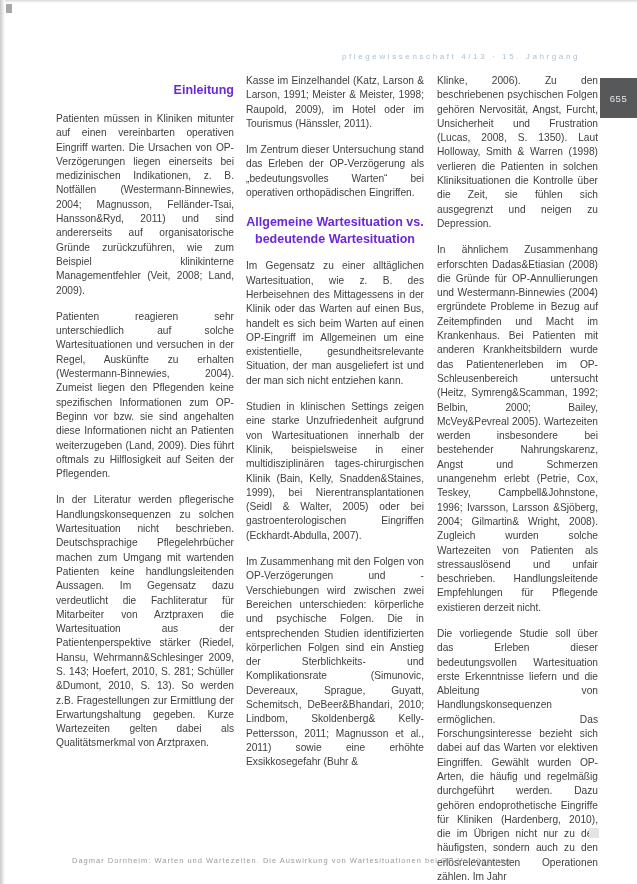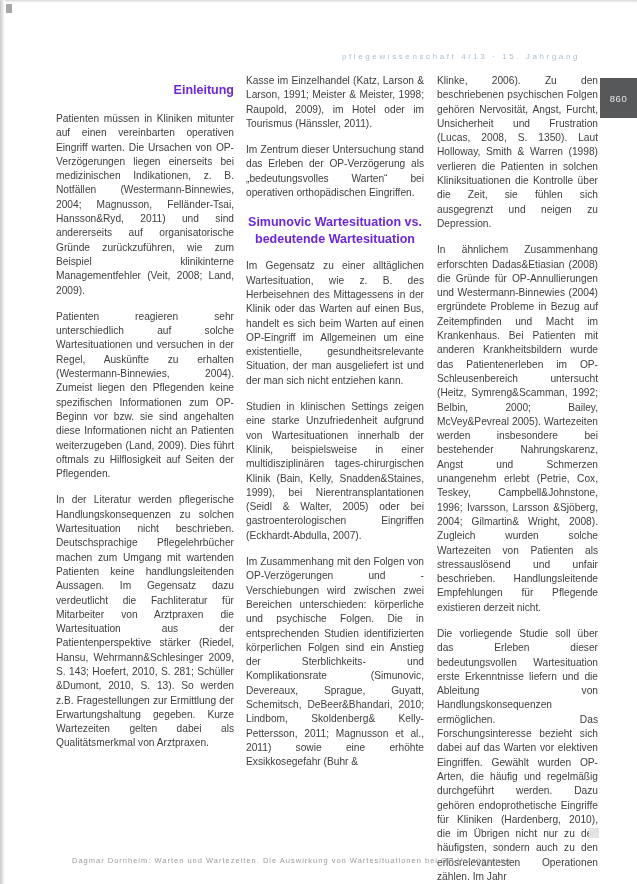--- a/index.html
+++ b/index.html
@@ -77,34 +77,34 @@
 
 <div class="page">
 
   <div class="edge-top"></div>
   <div class="edge-left"></div>
   <div class="corner-mark"></div>
 
   <div class="running-head">pflegewissenschaft 4/13 · 15. Jahrgang</div>
 
   <div class="page-badge">
-    <span>860</span>
+    <span>655</span>
   </div>
 
   <div class="col col1">
     <h2 class="h-right h-first">Einleitung</h2>
     <p>Patienten müssen in Kliniken mitunter auf einen vereinbarten operativen Eingriff warten. Die Ursachen von OP-Verzögerungen liegen einerseits bei medizinischen Indikationen, z. B. Notfällen (Westermann-Binnewies, 2004; Magnusson, Felländer-Tsai, Hansson&amp;Ryd, 2011) und sind andererseits auf organisatorische Gründe zurückzuführen, wie zum Beispiel klinikinterne Managementfehler (Veit, 2008; Land, 2009).</p>
     <p>Patienten reagieren sehr unterschiedlich auf solche Wartesituationen und versuchen in der Regel, Auskünfte zu erhalten (Westermann-Binnewies, 2004). Zumeist liegen den Pflegenden keine spezifischen Informationen zum OP-Beginn vor bzw. sie sind angehalten diese Informationen nicht an Patienten weiterzugeben (Land, 2009). Dies führt oftmals zu Hilflosigkeit auf Seiten der Pflegenden.</p>
     <p>In der Literatur werden pflegerische Handlungskonsequenzen zu solchen Wartesituation nicht beschrieben. Deutschsprachige Pflegelehrbücher machen zum Umgang mit wartenden Patienten keine handlungsleitenden Aussagen. Im Gegensatz dazu verdeutlicht die Fachliteratur für Mitarbeiter von Arztpraxen die Wartesituation aus der Patientenperspektive stärker (Riedel, Hansu, Wehrmann&amp;Schlesinger 2009, S. 143; Hoefert, 2010, S. 281; Schüller &amp;Dumont, 2010, S. 13). So werden z.B. Fragestellungen zur Ermittlung der Erwartungshaltung gegeben. Kurze Wartezeiten gelten dabei als Qualitätsmerkmal von Arztpraxen.</p>
   </div>
 
   <div class="col col2">
     <p>Kasse im Einzelhandel (Katz, Larson &amp; Larson, 1991; Meister &amp; Meister, 1998; Raupold, 2009), im Hotel oder im Tourismus (Hänssler, 2011).</p>
     <p>Im Zentrum dieser Untersuchung stand das Erleben der OP-Verzögerung als „bedeutungsvolles Warten“ bei operativen orthopädischen Eingriffen.</p>
-    <h2 class="h-center h-mid">Simunovic Wartesituation vs. bedeutende Wartesituation</h2>
+    <h2 class="h-center h-mid">Allgemeine Wartesituation vs. bedeutende Wartesituation</h2>
     <p>Im Gegensatz zu einer alltäglichen Wartesituation, wie z. B. des Herbeisehnen des Mittagessens in der Klinik oder das Warten auf einen Bus, handelt es sich beim Warten auf einen OP-Eingriff im Allgemeinen um eine existentielle, gesundheitsrelevante Situation, der man ausgeliefert ist und der man sich nicht entziehen kann.</p>
     <p>Studien in klinischen Settings zeigen eine starke Unzufriedenheit aufgrund von Wartesituationen innerhalb der Klinik, beispielsweise in einer multidisziplinären tages-chirurgischen Klinik (Bain, Kelly, Snadden&amp;Staines, 1999), bei Nierentransplantationen (Seidl &amp; Walter, 2005) oder bei gastroenterologischen Eingriffen (Eckhardt-Abdulla, 2007).</p>
     <p>Im Zusammenhang mit den Folgen von OP-Verzögerungen und -Verschiebungen wird zwischen zwei Bereichen unterschieden: körperliche und psychische Folgen. Die in entsprechenden Studien identifizierten körperlichen Folgen sind ein Anstieg der Sterblichkeits- und Komplikationsrate (Simunovic, Devereaux, Sprague, Guyatt, Schemitsch, DeBeer&amp;Bhandari, 2010; Lindbom, Skoldenberg&amp; Kelly-Pettersson, 2011; Magnusson et al., 2011) sowie eine erhöhte Exsikkosegefahr (Buhr &amp;</p>
   </div>
 
   <div class="col col3">
     <p>Klinke, 2006). Zu den beschriebenen psychischen Folgen gehören Nervosität, Angst, Furcht, Unsicherheit und Frustration (Lucas, 2008, S. 1350). Laut Holloway, Smith &amp; Warren (1998) verlieren die Patienten in solchen Kliniksituationen die Kontrolle über die Zeit, sie fühlen sich ausgegrenzt und neigen zu Depression.</p>
     <p>In ähnlichem Zusammenhang erforschten Dadas&amp;Etiasian (2008) die Gründe für OP-Annullierungen und Westermann-Binnewies (2004) ergründete Probleme in Bezug auf Zeitempfinden und Macht im Krankenhaus. Bei Patienten mit anderen Krankheitsbildern wurde das Patientenerleben im OP-Schleusenbereich untersucht (Heitz, Symreng&amp;Scamman, 1992; Belbin, 2000; Bailey, McVey&amp;Pevreal 2005). Wartezeiten werden insbesondere bei bestehender Nahrungskarenz, Angst und Schmerzen unangenehm erlebt (Petrie, Cox, Teskey, Campbell&amp;Johnstone, 1996; Ivarsson, Larsson &amp;Sjöberg, 2004; Gilmartin&amp; Wright, 2008). Zugleich wurden solche Wartezeiten von Patienten als stressauslösend und unfair beschrieben. Handlungsleitende Empfehlungen für Pflegende existieren derzeit nicht.</p>
     <p>Die vorliegende Studie soll über das Erleben dieser bedeutungsvollen Wartesituation erste Erkenntnisse liefern und die Ableitung von Handlungskonsequenzen ermöglichen. Das Forschungsinteresse bezieht sich dabei auf das Warten vor elektiven Eingriffen. Gewählt wurden OP-Arten, die häufig und regelmäßig durchgeführt werden. Dazu gehören endoprothetische Eingriffe für Kliniken (Hardenberg, 2010), die im Übrigen nicht nur zu den häufigsten, sondern auch zu den erlösrelevantesten Operationen zählen. Im Jahr</p>
   </div>

